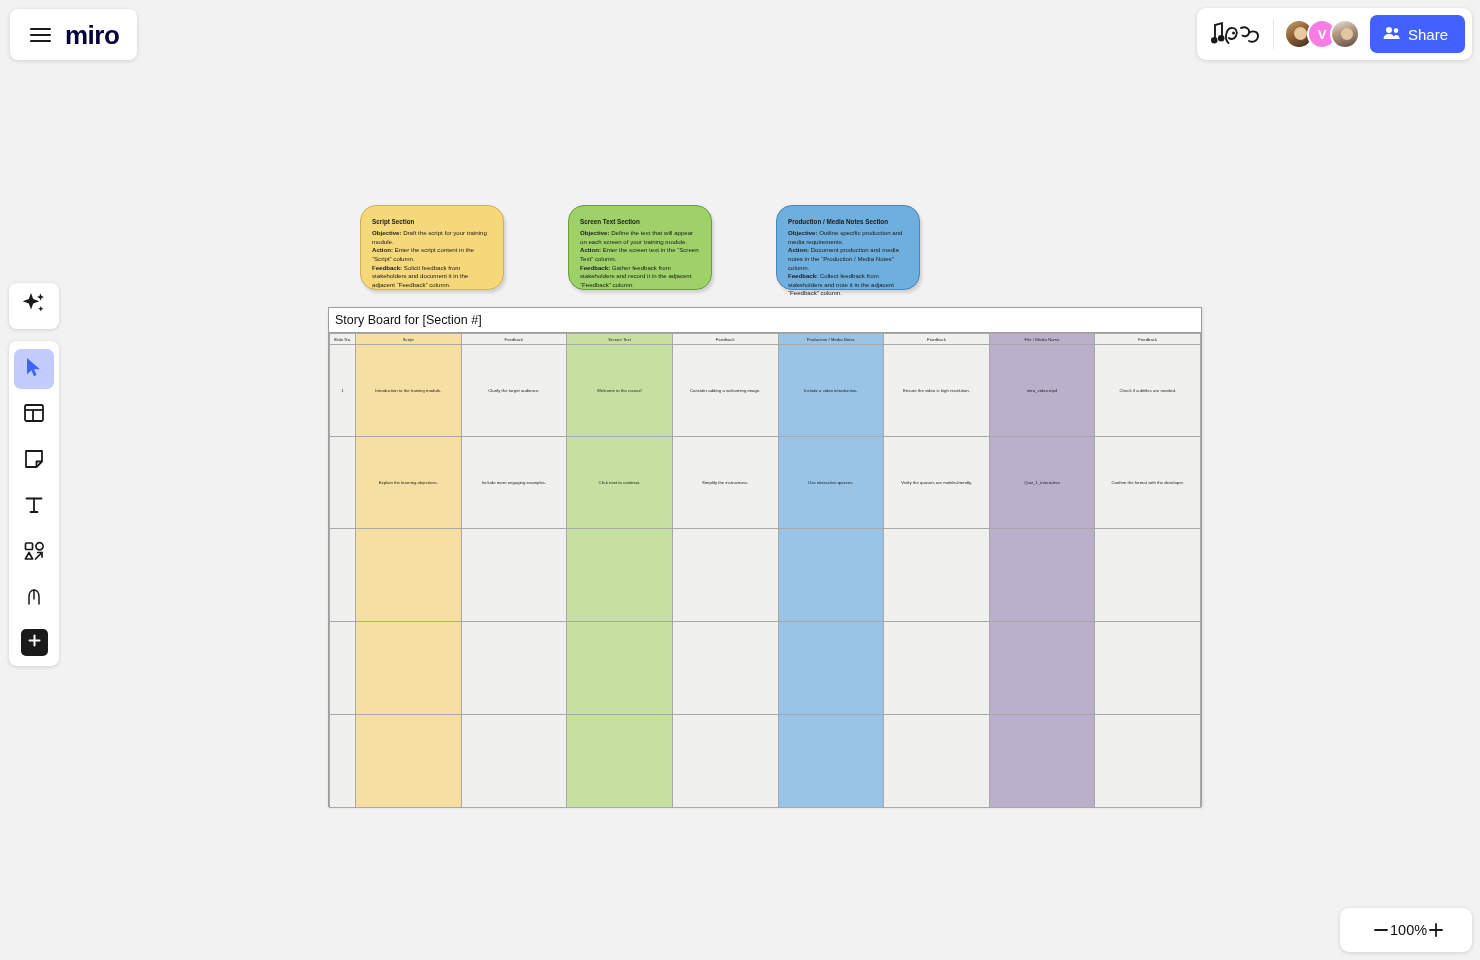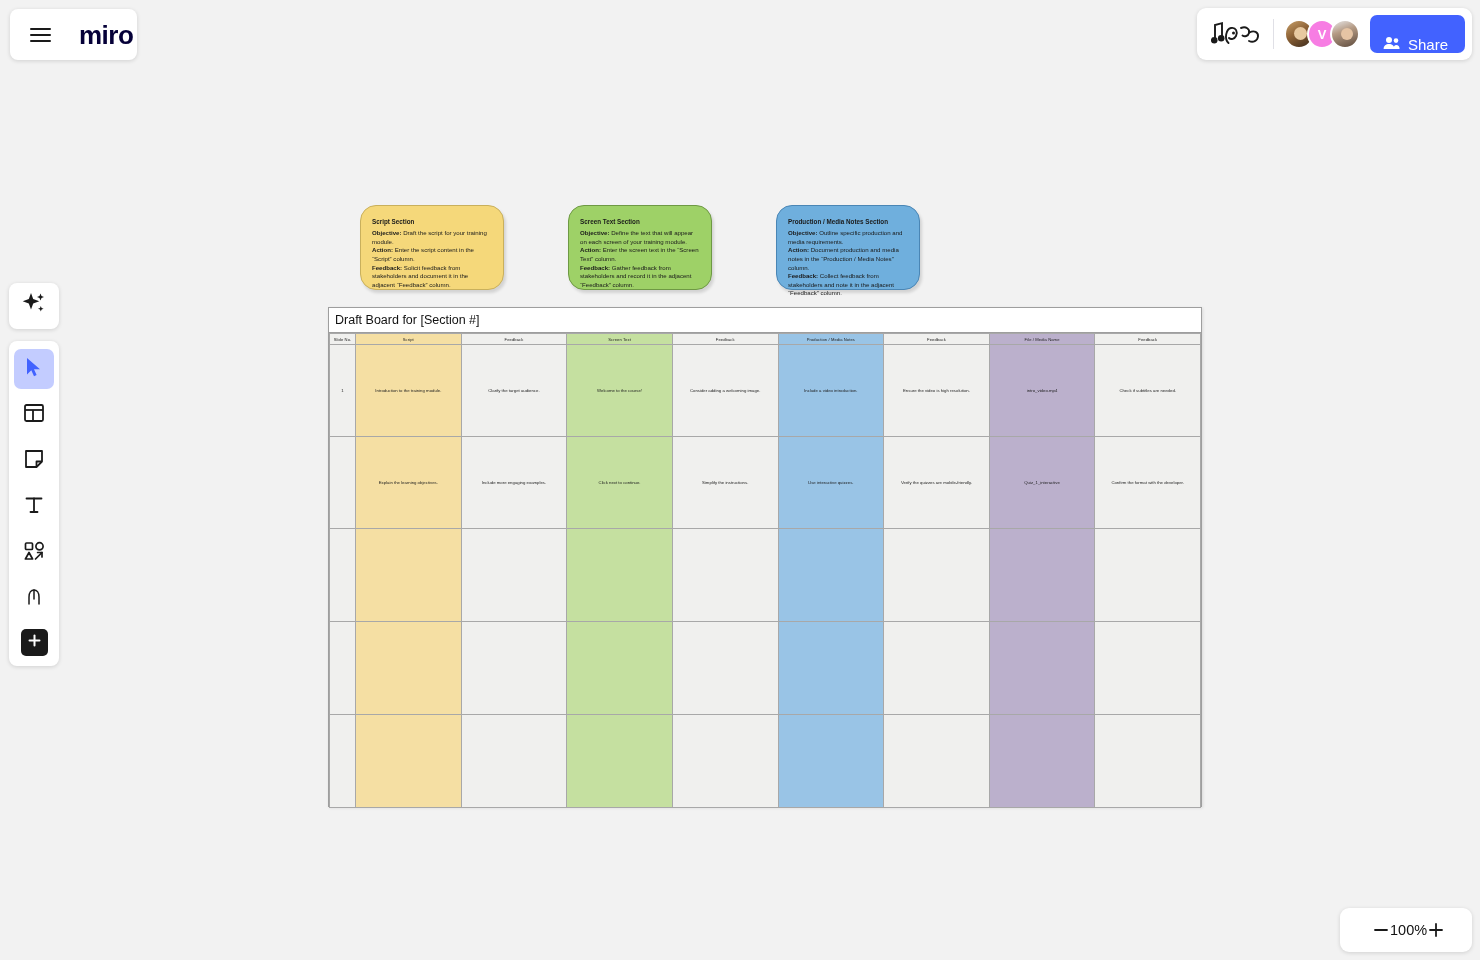--- a/index.html
+++ b/index.html
@@ -10,21 +10,21 @@
     overflow: hidden;
     position: relative;
   }
 
   
   .topbar-left {
     position: absolute; left: 10px; top: 9px;
     width: 127px; height: 51px;
     background: #fff; border-radius: 8px;
     box-shadow: 0 1px 4px rgba(0,0,0,.14);
-    display: flex; align-items: center; gap: 28px;
+    display: flex; align-items: center; gap: 14px;
     padding-left: 20px;
   }
   .hamburger { display:flex; flex-direction:column; gap:4px; cursor:pointer; }
   .hamburger span { display:block; width:21px; height:2px; background:#1a1a1a; border-radius:1px; }
   .miro-word { font-size: 26px; font-weight: 700; letter-spacing: -.5px; color:#050038; line-height:1; }
 
   
   .topbar-right {
     position: absolute; right: 8px; top: 8px;
     height: 52px;
@@ -47,21 +47,21 @@
   .av-photo-1::after { content:""; position:absolute; width:13px;height:13px;border-radius:50%;
         background:#e8c9a0; top:6px; left:8px; }
   .av-letter { background:#F77DE3; color:#fff; font-size:13px; }
   .av-photo-2 { background: linear-gradient(160deg,#e8e8e8 0%,#b49a84 40%,#5d4a3c 100%); }
   .av-photo-2::after { content:""; position:absolute; width:12px;height:12px;border-radius:50%;
         background:#e5c4a4; top:7px; left:9px; }
   .share-btn {
     background:#4262FF; color:#fff; border:none; border-radius:7px;
     height: 38px; padding: 0 17px 0 13px;
     font-size: 15px; font-family: "Liberation Sans", sans-serif;
-    display:flex; align-items:flex-end; gap:8px; cursor:pointer;
+    display:flex; align-items:center; gap:8px; cursor:pointer;
   }
 
   
   .tool-ai {
     position:absolute; left:9px; top:283px;
     width:50px; height:46px; background:#fff; border-radius:8px;
     box-shadow:0 1px 4px rgba(0,0,0,.14);
     display:flex; align-items:center; justify-content:center; cursor:pointer;
   }
   .toolbar {
@@ -273,21 +273,21 @@
 </div>
 
 <div class="sticky st-blue" style="left:776px; top:205px; width:144px; height:85px;">
   <span class="s-title">Production / Media Notes Section</span>
   <p><b>Objective:</b><span> Outline specific production and media requirements.</span></p>
   <p><b>Action:</b><span> Document production and media notes in the “Production / Media Notes” column.</span></p>
   <p><b>Feedback:</b><span> Collect feedback from stakeholders and note it in the adjacent “Feedback” column.</span></p>
 </div>
 
 <div class="board">
-  <div class="board-title">Draft Board for [Section #]</div>
+  <div class="board-title">Story Board for [Section #]</div>
   <table class="sb">
     <thead>
       <tr id="sb-head">
           <th class="c-idx">Slide No.</th>
           <th class="c-yel">Script</th>
           <th class="c-gry">Feedback</th>
           <th class="c-grn">Screen Text</th>
           <th class="c-gry">Feedback</th>
           <th class="c-blu">Production / Media Notes</th>
           <th class="c-gry">Feedback</th>

